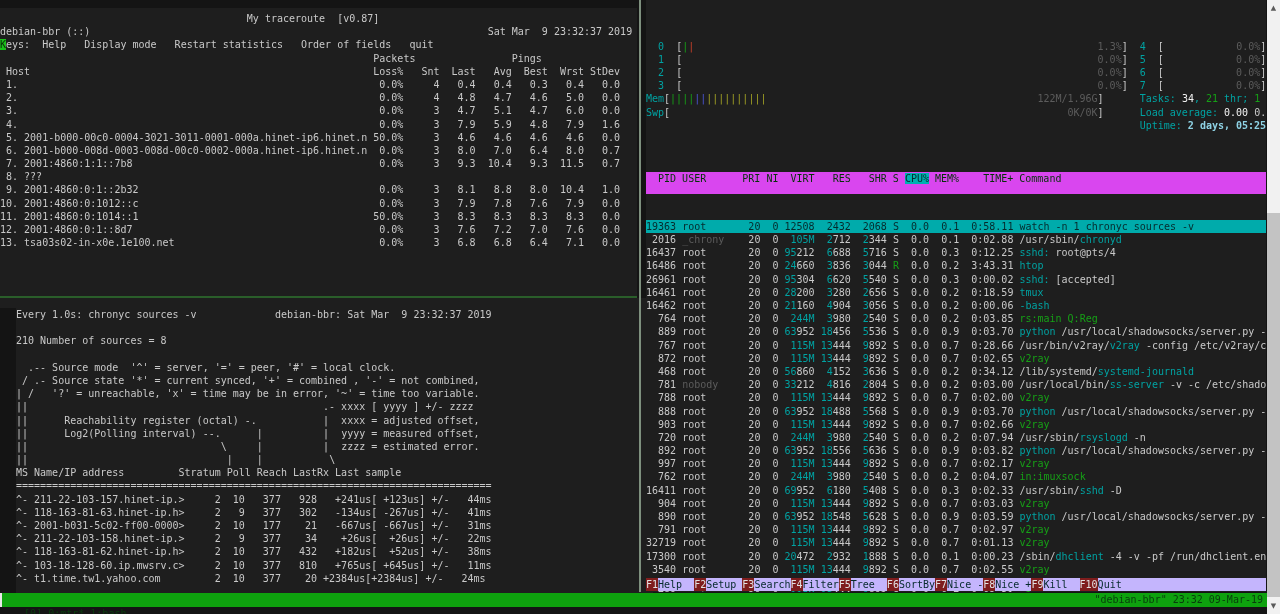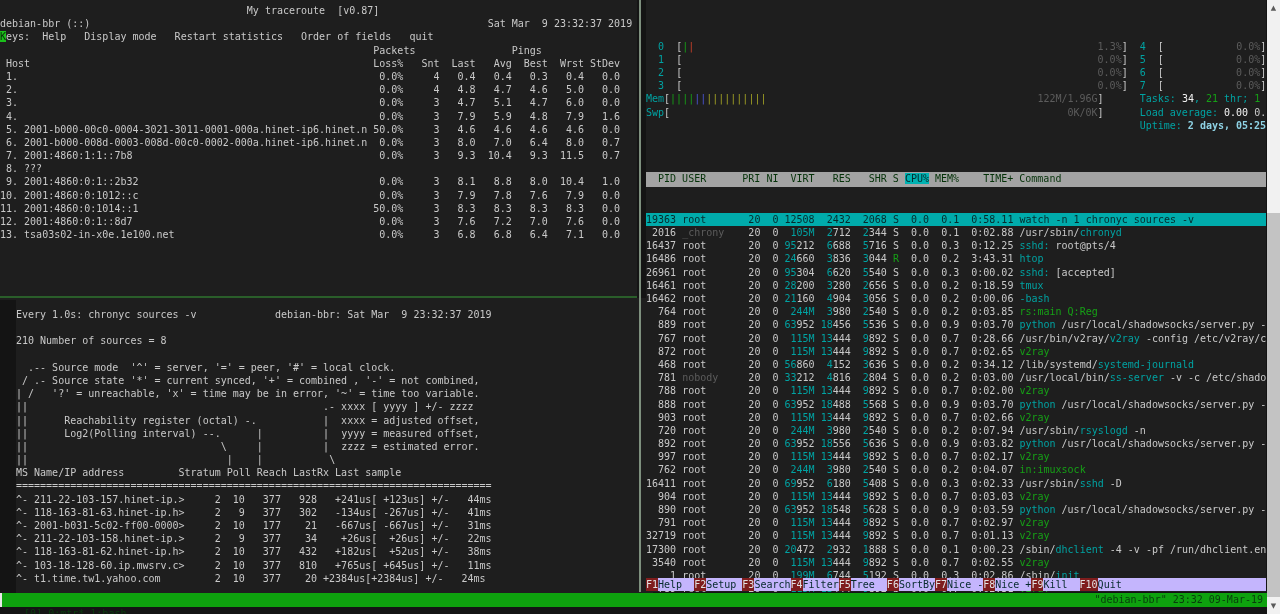--- a/index.html
+++ b/index.html
@@ -1,28 +1,28 @@
 <!DOCTYPE html>
 <html><head>
 <meta charset="utf-8">
 <style>
   html,body{margin:0;padding:0;width:1280px;height:614px;background:#141414;overflow:hidden}
   #screen{position:relative;width:1280px;height:614px;background:#141414;
     font-family:"DejaVu Sans Mono",monospace;font-size:10px;line-height:13.2px;}
   .pane{position:absolute;background:#1e1e1e;white-space:pre;overflow:hidden;color:#c9c9c9}
-  #pane-mtr{left:0;top:0;width:637px;height:296px;padding-top:4px}
+  #pane-mtr{left:0;top:8px;width:637px;height:296px;padding-top:4px}
   #pane-watch{left:16px;top:298px;width:637px;height:294px;padding-top:10px}
   #pane-htop{left:646px;top:0;width:620px;height:592px;}
   #vborder{position:absolute;left:639px;top:0;width:2px;height:592px;background:#7e907e}
   #hborder{position:absolute;left:0;top:296px;width:637px;height:2px;background:#2a5e2a}
   .tl{height:13.2px;white-space:pre}
   .w{color:#c9c9c9}.c{color:#00a2a2}.g{color:#16a016}.r{color:#c9402a}.b{color:#4b55d8}
   .y{color:#a3a325}.dim{color:#5c5c5c}.bw{color:#f2f2f2;font-weight:normal}.up{color:#8ed2e4;font-weight:bold}
   .kbg{background:#1bbf1b;color:#0a2a0a}
-  .hrow{height:15px;white-space:pre;background:#a3a3a3}
+  .hrow{height:22px;white-space:pre;background:#d946ef}
   .hd{color:#053209}.hds{background:#00b2b2;color:#042a2c}
   .prow{height:13.2px;white-space:pre}
   .selrow{background:#00abab}
   .selrow span{color:#052a2c !important;font-weight:normal}
   #fbar{position:absolute;left:0;top:578px;width:620px;height:13.2px;display:flex;white-space:pre}
   .fk{color:#e2e2e2;background:#7f1d1d}.fl{background:#c4b5fd;color:#062a2c}
   .fl.fill{flex:1}
   #statusbar{position:absolute;left:0;top:593px;width:1267px;height:14px;background:#0ea10e;
     color:#093c0d;white-space:pre;line-height:14px}
   #status-right{position:absolute;right:4px;top:0}

